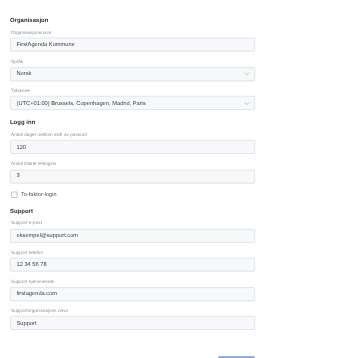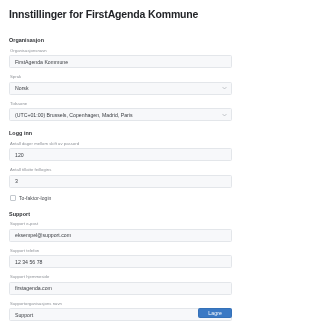--- a/index.html
+++ b/index.html
@@ -139,21 +139,20 @@
     height: 10px;
     cursor: pointer;
     letter-spacing: 0.1px;
   }
 </style>
 </head>
 <body>
 
 <div class="page">
 
-  <h1 class="page-title">Innstillinger for FirstAgenda Kommune</h1>
 
   <div class="form-body">
 
     <div class="section-title">Organisasjon</div>
 
     <div class="field">
       <label class="field-label">Organisasjonsnavn</label>
       <input class="control" type="text" value="FirstAgenda Kommune" style="">
     </div>
 

